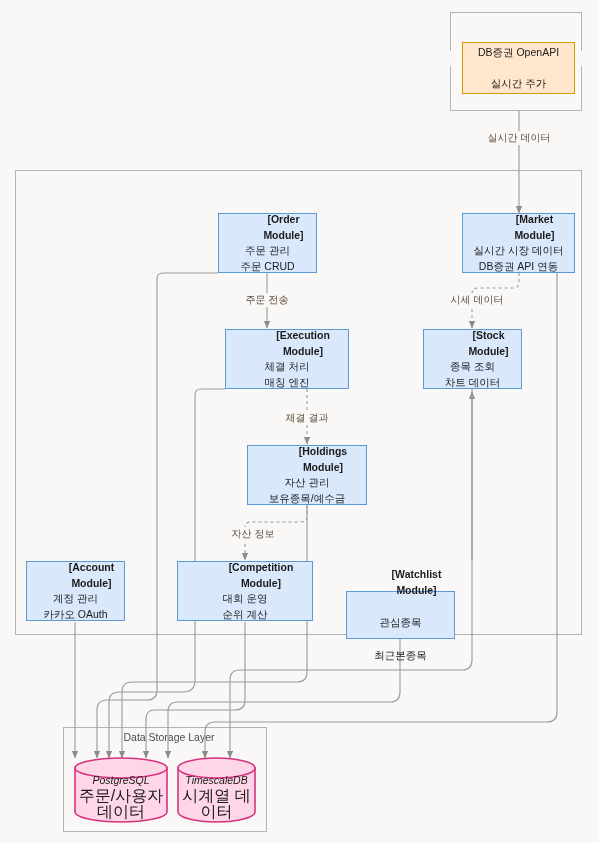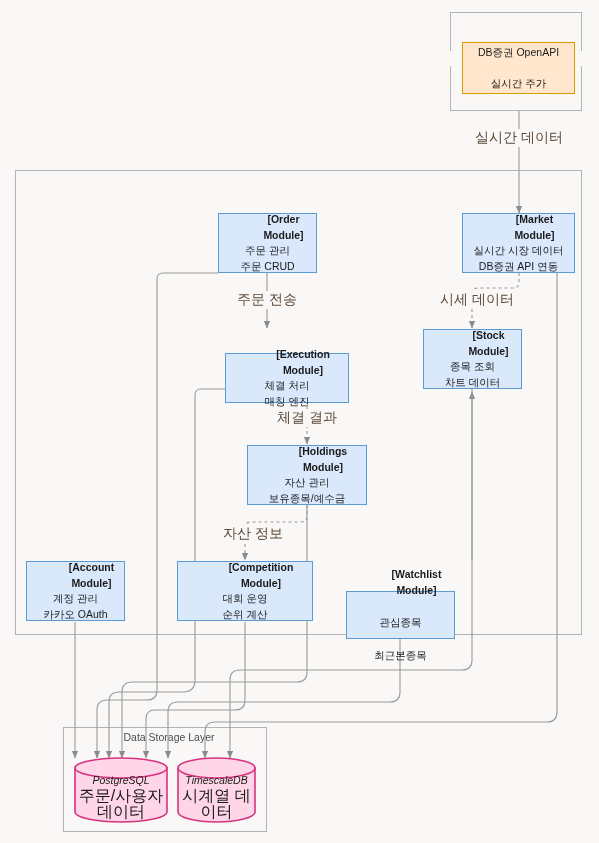--- a/index.html
+++ b/index.html
@@ -87,21 +87,21 @@
     font-size: 10.5px;
     color: #1a1a1a;
     font-style: italic;
   }
   .cyl .ln {
     font-size: 16px;
     color: #1a1a1a;
   }
   .edge-label {
     position: absolute;
-    font-size: 14px;
+    font-size: 10px;
     color: #5c4a3a;
     background: #faf8f7;
     padding: 0 3px;
     white-space: nowrap;
     transform: translate(-50%, -50%);
   }
 </style>
 </head>
 <body>
 
@@ -172,21 +172,21 @@
     <div class="ln">주문 관리</div>
     <div class="ln">주문 CRUD</div>
   </div>
 
   <div class="node blue" style="left:462px; top:213px; width:113px; height:60px;">
     <div class="ttl">[Market Module]</div>
     <div class="ln">실시간 시장 데이터</div>
     <div class="ln">DB증권 API 연동</div>
   </div>
 
-  <div class="node blue" style="left:225px; top:329px; width:124px; height:50px;margin-top:24px;">
+  <div class="node blue" style="left:225px; top:329px; width:124px; height:60px;">
     <div class="ttl">[Execution Module]</div>
     <div class="ln">체결 처리</div>
     <div class="ln">매칭 엔진</div>
   </div>
 
   <div class="node blue" style="left:423px; top:329px; width:99px; height:60px;">
     <div class="ttl">[Stock Module]</div>
     <div class="ln">종목 조회</div>
     <div class="ln">차트 데이터</div>
   </div>

